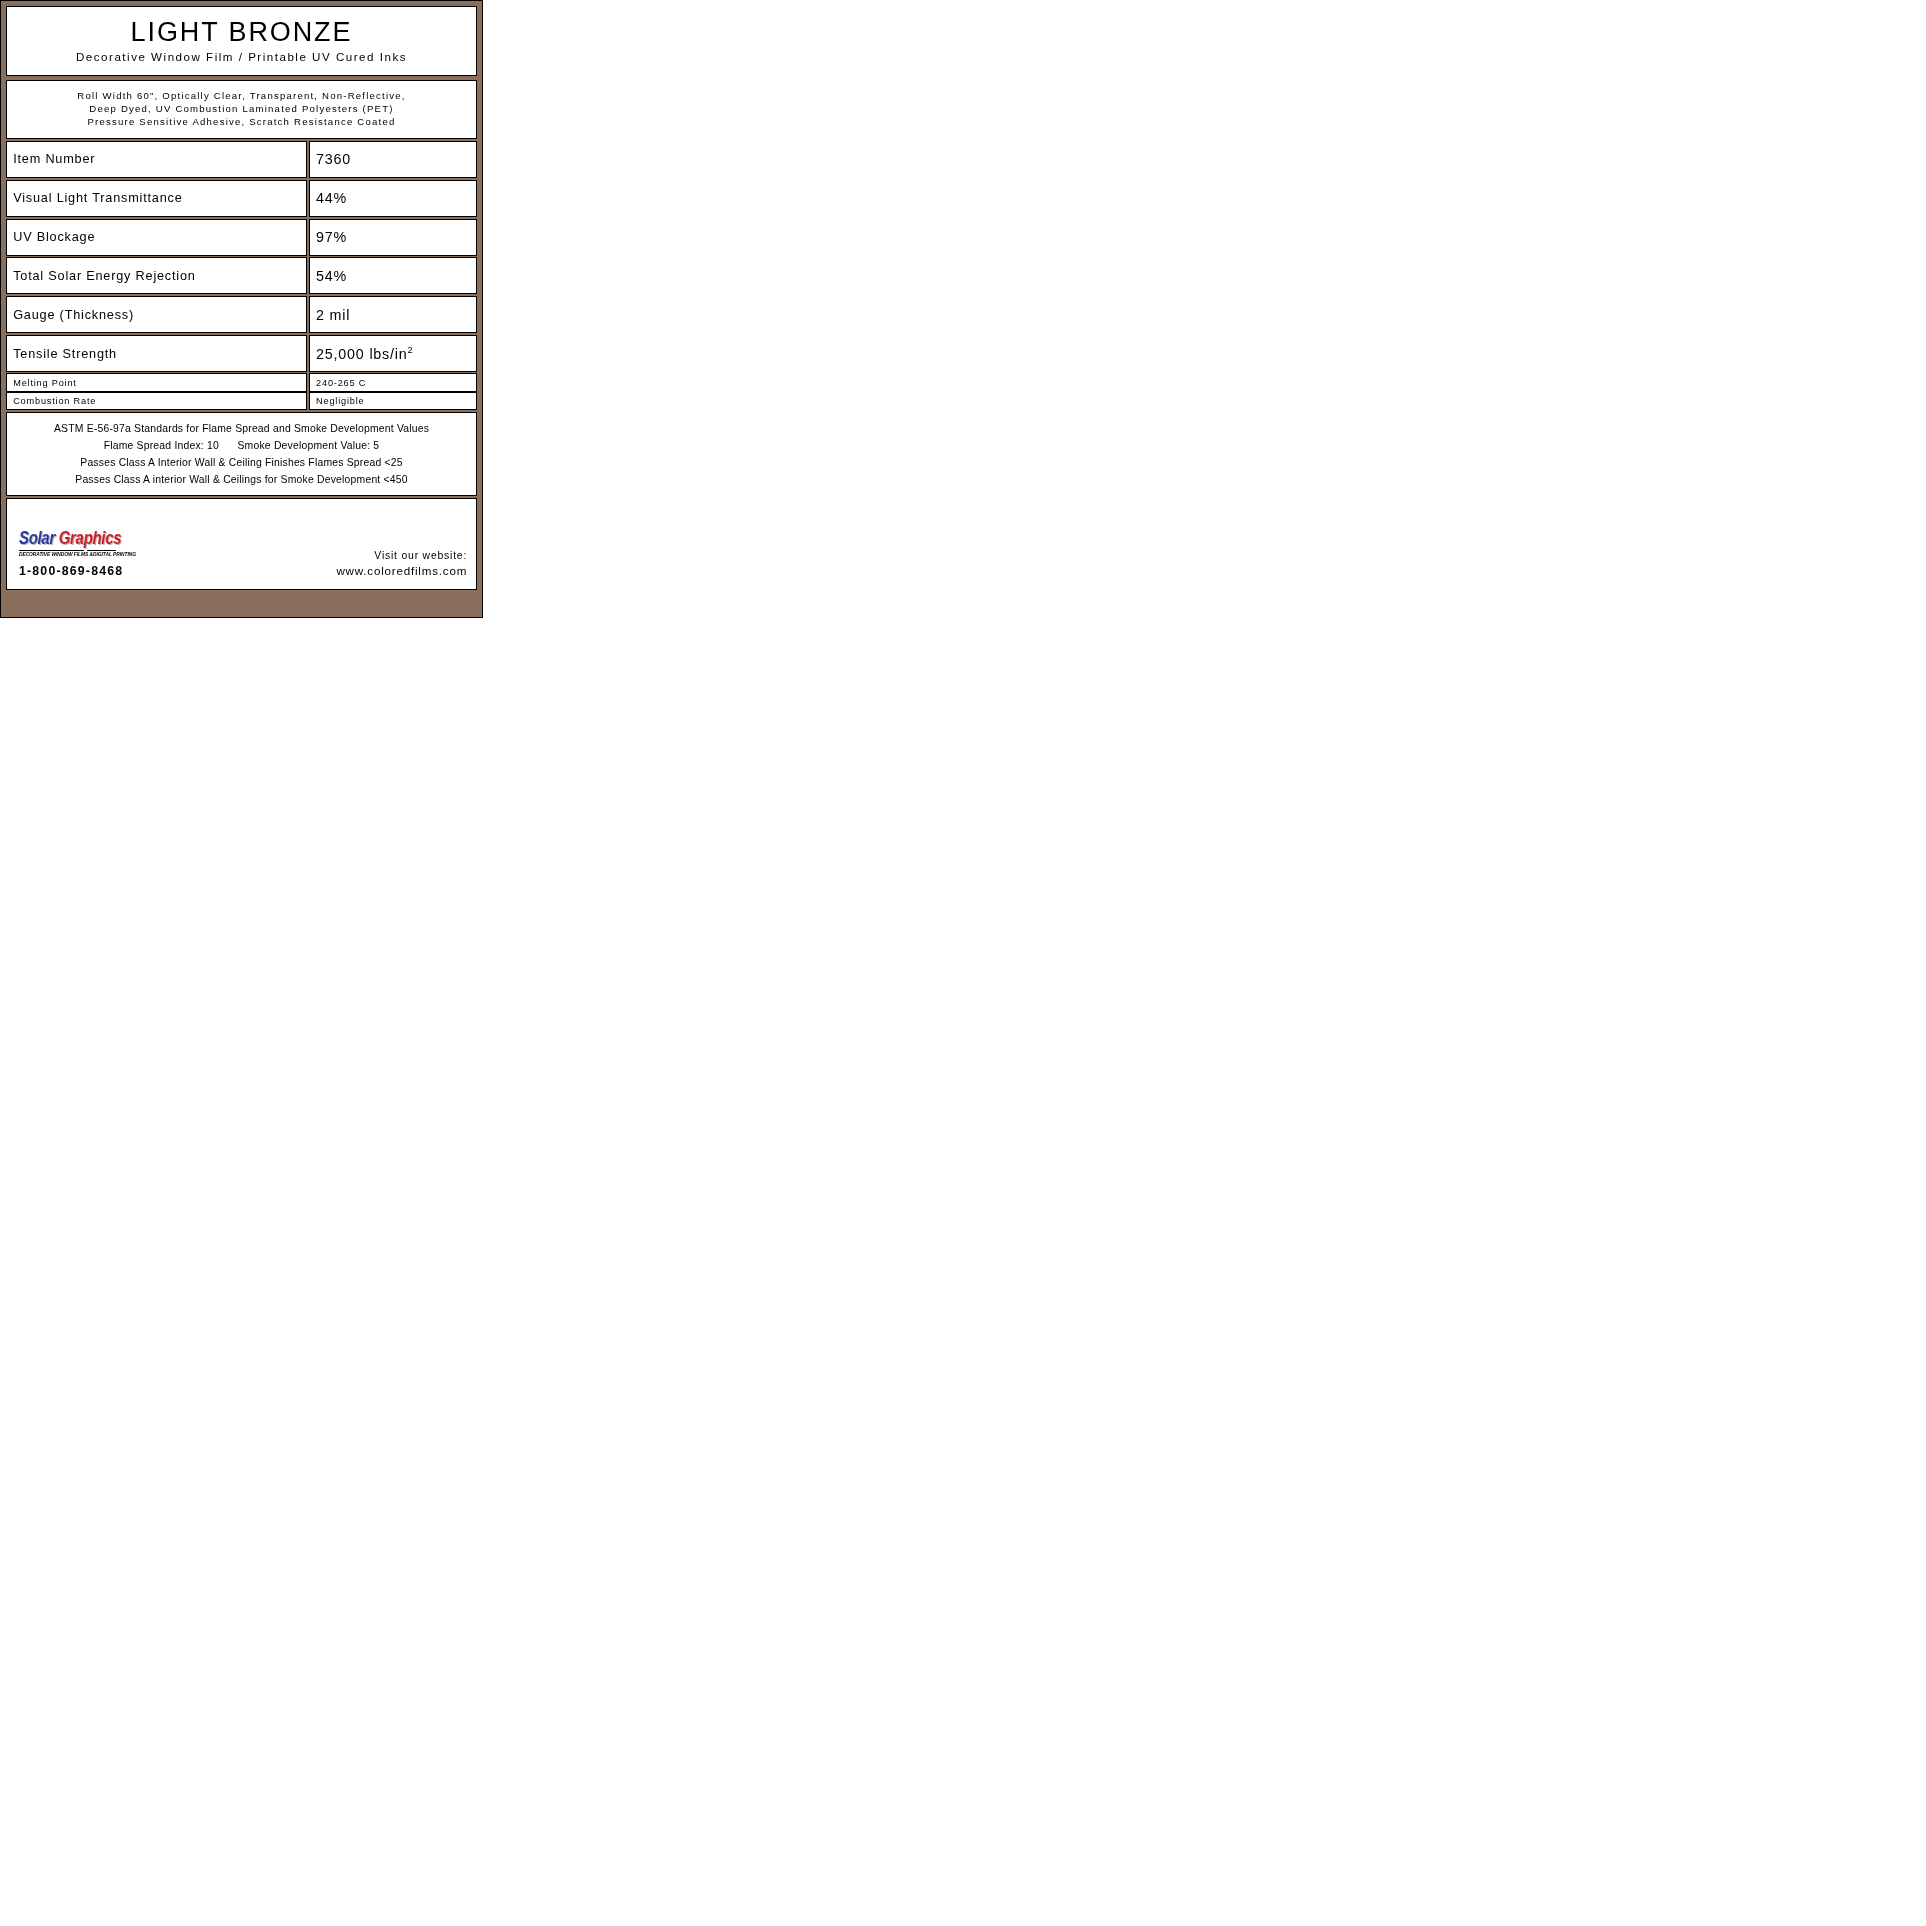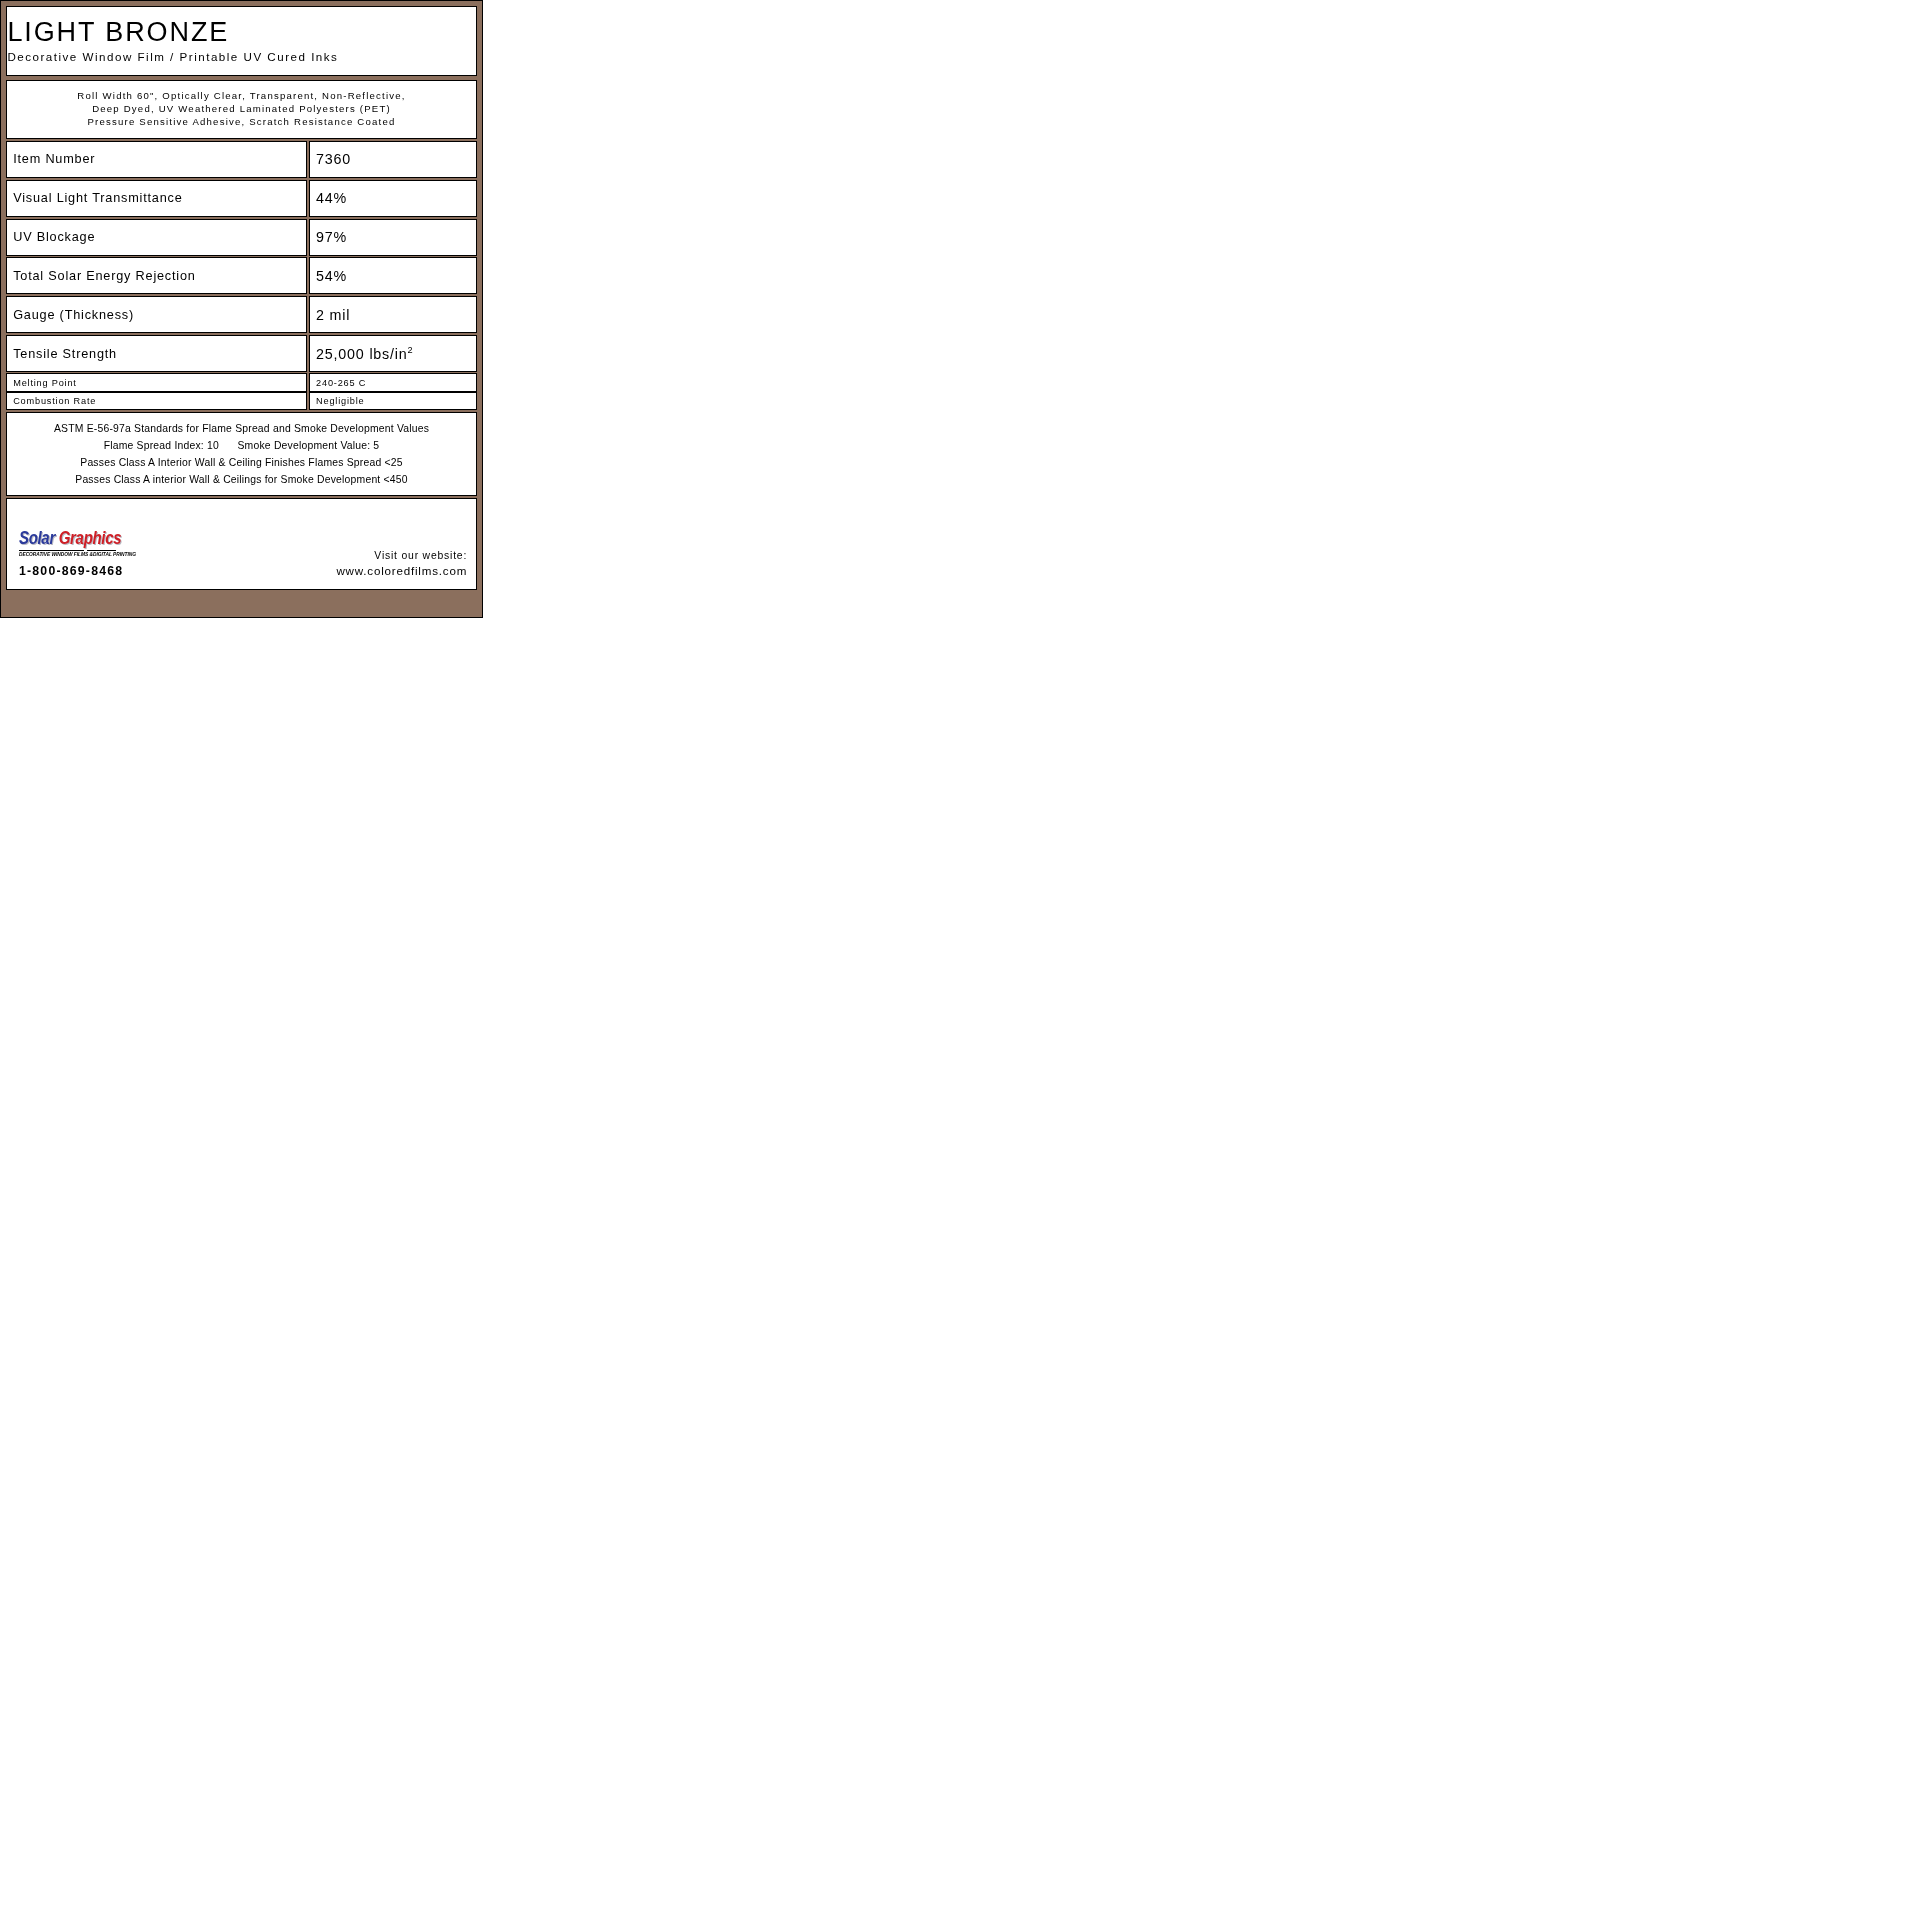--- a/index.html
+++ b/index.html
@@ -13,21 +13,21 @@
     color:#000;
     overflow:hidden;
   }
   .box {
     background:#fff;
     border:1.5px solid #000;
   }
   
   .title-box {
     height:70px;
-    display:flex; flex-direction:column; 
+    display:flex; flex-direction:column; align-items:center;
     padding-top:9.2px;
     margin-bottom:3.5px;
   }
   .page-title {
     font-size:27px; letter-spacing:1.9px; line-height:30px;
     white-space:nowrap;
   }
   .page-subtitle {
     margin-top:3.9px;
     font-size:11.6px; letter-spacing:1.5px; line-height:13px;
@@ -106,21 +106,21 @@
 </head>
 <body>
 
 <div class="box title-box">
   <div class="page-title">LIGHT BRONZE</div>
   <div class="page-subtitle">Decorative Window Film / Printable UV Cured Inks</div>
 </div>
 
 <div class="box desc-box">
   <div class="desc-line">Roll Width 60", Optically Clear, Transparent, Non-Reflective,</div>
-  <div class="desc-line">Deep Dyed, UV Weathered Laminated Polyesters (PET)</div>
+  <div class="desc-line">Deep Dyed, UV Combustion Laminated Polyesters (PET)</div>
   <div class="desc-line">Pressure Sensitive Adhesive, Scratch Resistance Coated</div>
 </div>
 
 <div>
   <div class="spec-row">
     <div class="cell left">
       <span class="spec-label">Item Number</span>
     </div>
     <div class="cell right">
       <span class="spec-value">7360</span>

